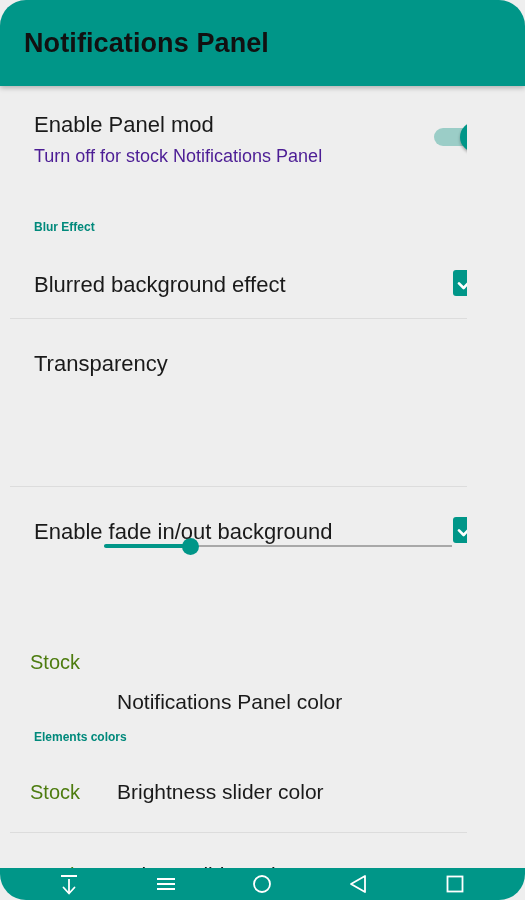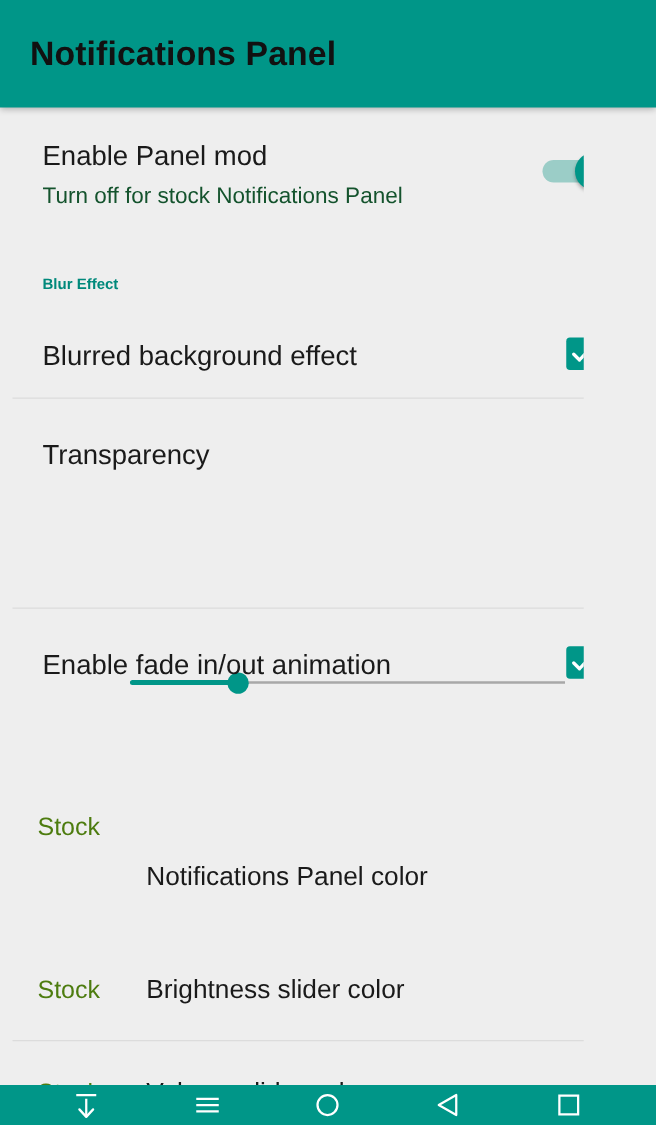--- a/index.html
+++ b/index.html
@@ -13,20 +13,21 @@
     background: #eeeeee;
     font-family: "Liberation Sans", sans-serif;
     -webkit-font-smoothing: antialiased;
   }
   #screen {
     position: relative;
     width: 525px;
     height: 900px;
     background: #eeeeee;
     overflow: hidden;
+    border-radius: 26px;
   }
 
   
   #appbar {
     position: absolute;
     left: 0; top: 0;
     width: 525px;
     height: 86px;
     background: #009688;
     box-shadow: 0 2px 5px rgba(0,0,0,0.26);
@@ -63,21 +64,21 @@
     position: absolute;
     left: 34px;
     font-size: 22px;
     color: #1a1a1a;
     white-space: nowrap;
   }
   .pref-sub {
     position: absolute;
     left: 34px;
     font-size: 18px;
-    color: #14532d;
+    color: #4c1d95;
     white-space: nowrap;
   }
 
   .section-header {
     position: absolute;
     left: 34px;
     font-size: 12px;
     font-weight: bold;
     color: #00897b;
     white-space: nowrap;
@@ -253,34 +254,35 @@
     </div>
     <div id="slider-transparency">
       <div class="track-bg"></div>
       <div class="track-fill"></div>
       <div class="thumb"></div>
     </div>
 
     <div class="divider" style="top:400px;"></div>
 
     <div class="row">
-      <div class="pref-title" style="top:433px;">Enable fade in/out animation</div>
+      <div class="pref-title" style="top:433px;">Enable fade in/out background</div>
     </div>
     <div class="checkbox" style="left:453px; top:431px;">
       <svg viewBox="0 0 26 26">
         <path d="M6 13.4 L10.6 18 L20 8" fill="none" stroke="#ffffff" stroke-width="2.6" stroke-linecap="round" stroke-linejoin="round"></path>
       </svg>
     </div>
 
 
     <div class="row">
       <div class="swatch-label" style="top:565px;">Stock</div>
       <div class="color-name" style="top:564px;margin-top:40px;">Notifications Panel color</div>
     </div>
 
+    <div class="section-header" style="top:644px;">Elements colors</div>
 
     <div class="row">
       <div class="swatch-label" style="top:695px;">Stock</div>
       <div class="color-name" style="top:694px;">Brightness slider color</div>
     </div>
 
     <div class="divider" style="top:746px;"></div>
 
     <div class="row">
       <div class="swatch-label" style="top:778px;">Stock</div>

